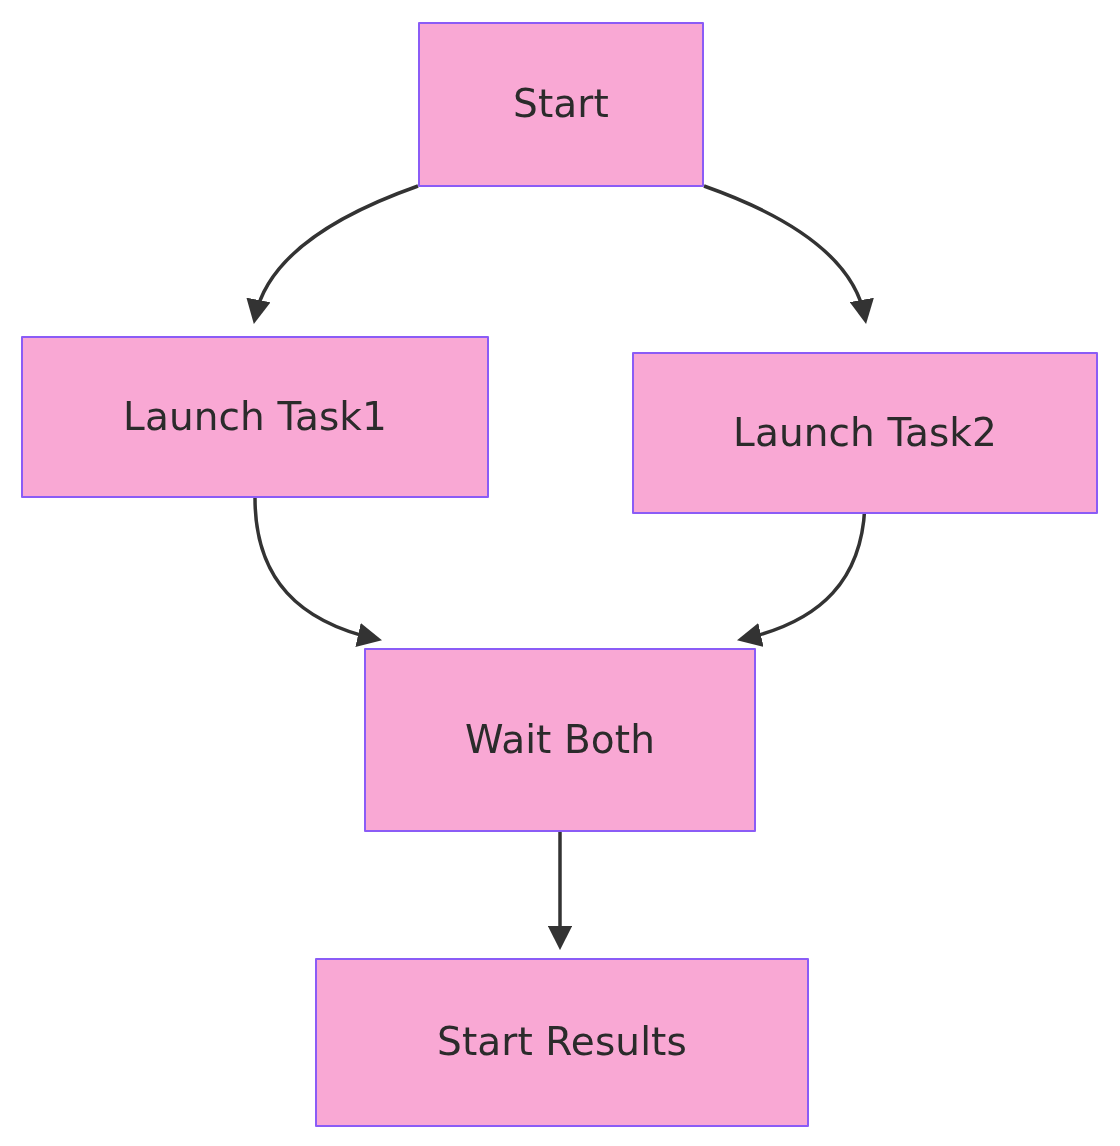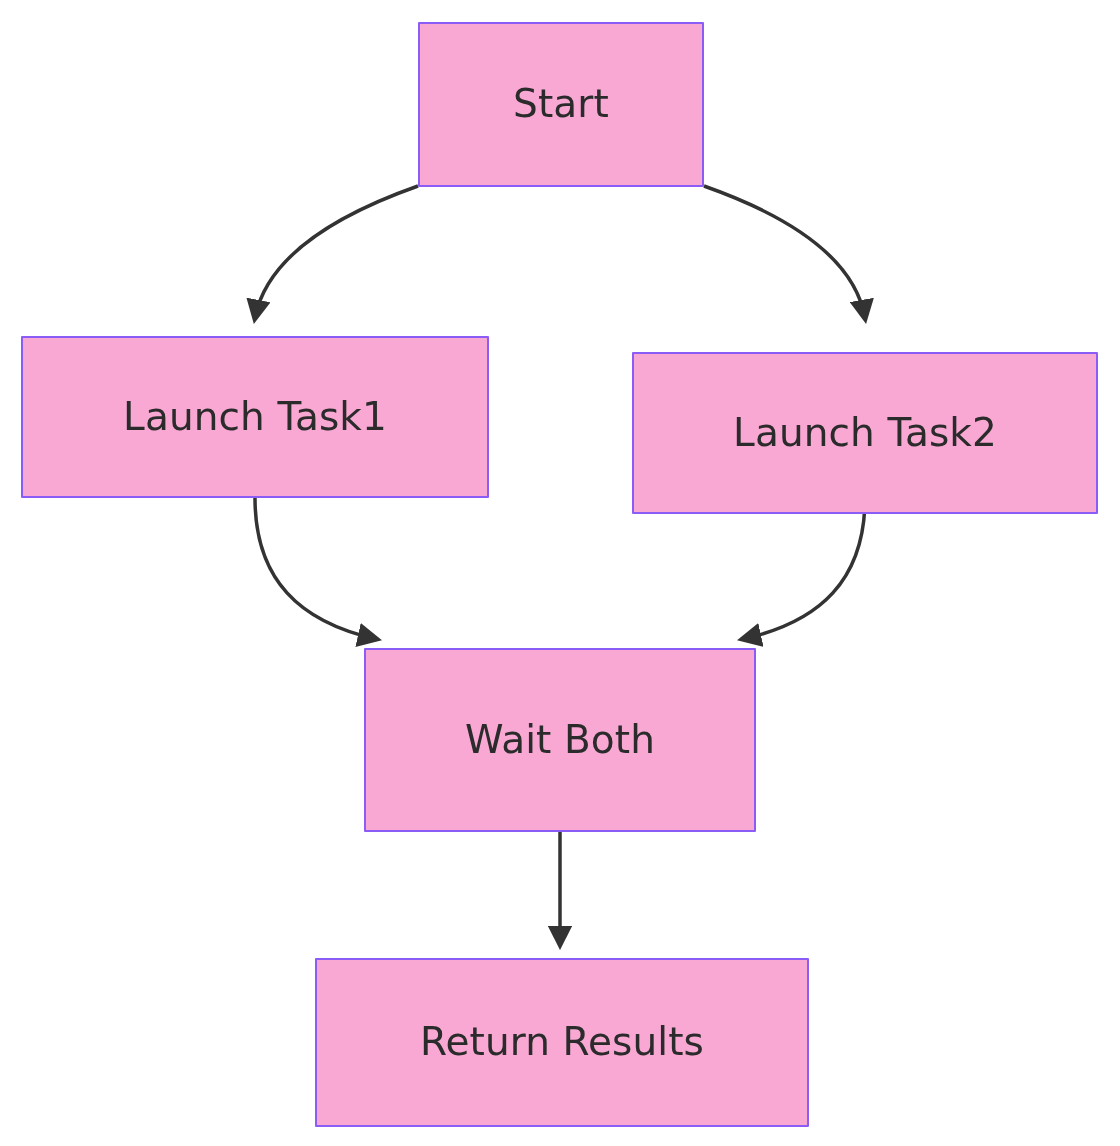--- a/index.html
+++ b/index.html
@@ -85,16 +85,16 @@
 
   <div class="node" id="node-task2">
     <span class="node-label">Launch Task2</span>
   </div>
 
   <div class="node" id="node-wait">
     <span class="node-label">Wait Both</span>
   </div>
 
   <div class="node" id="node-return">
-    <span class="node-label">Return Results</span>
+    <span class="node-label">Start Results</span>
   </div>
 
 </div>
 
 </body></html>

